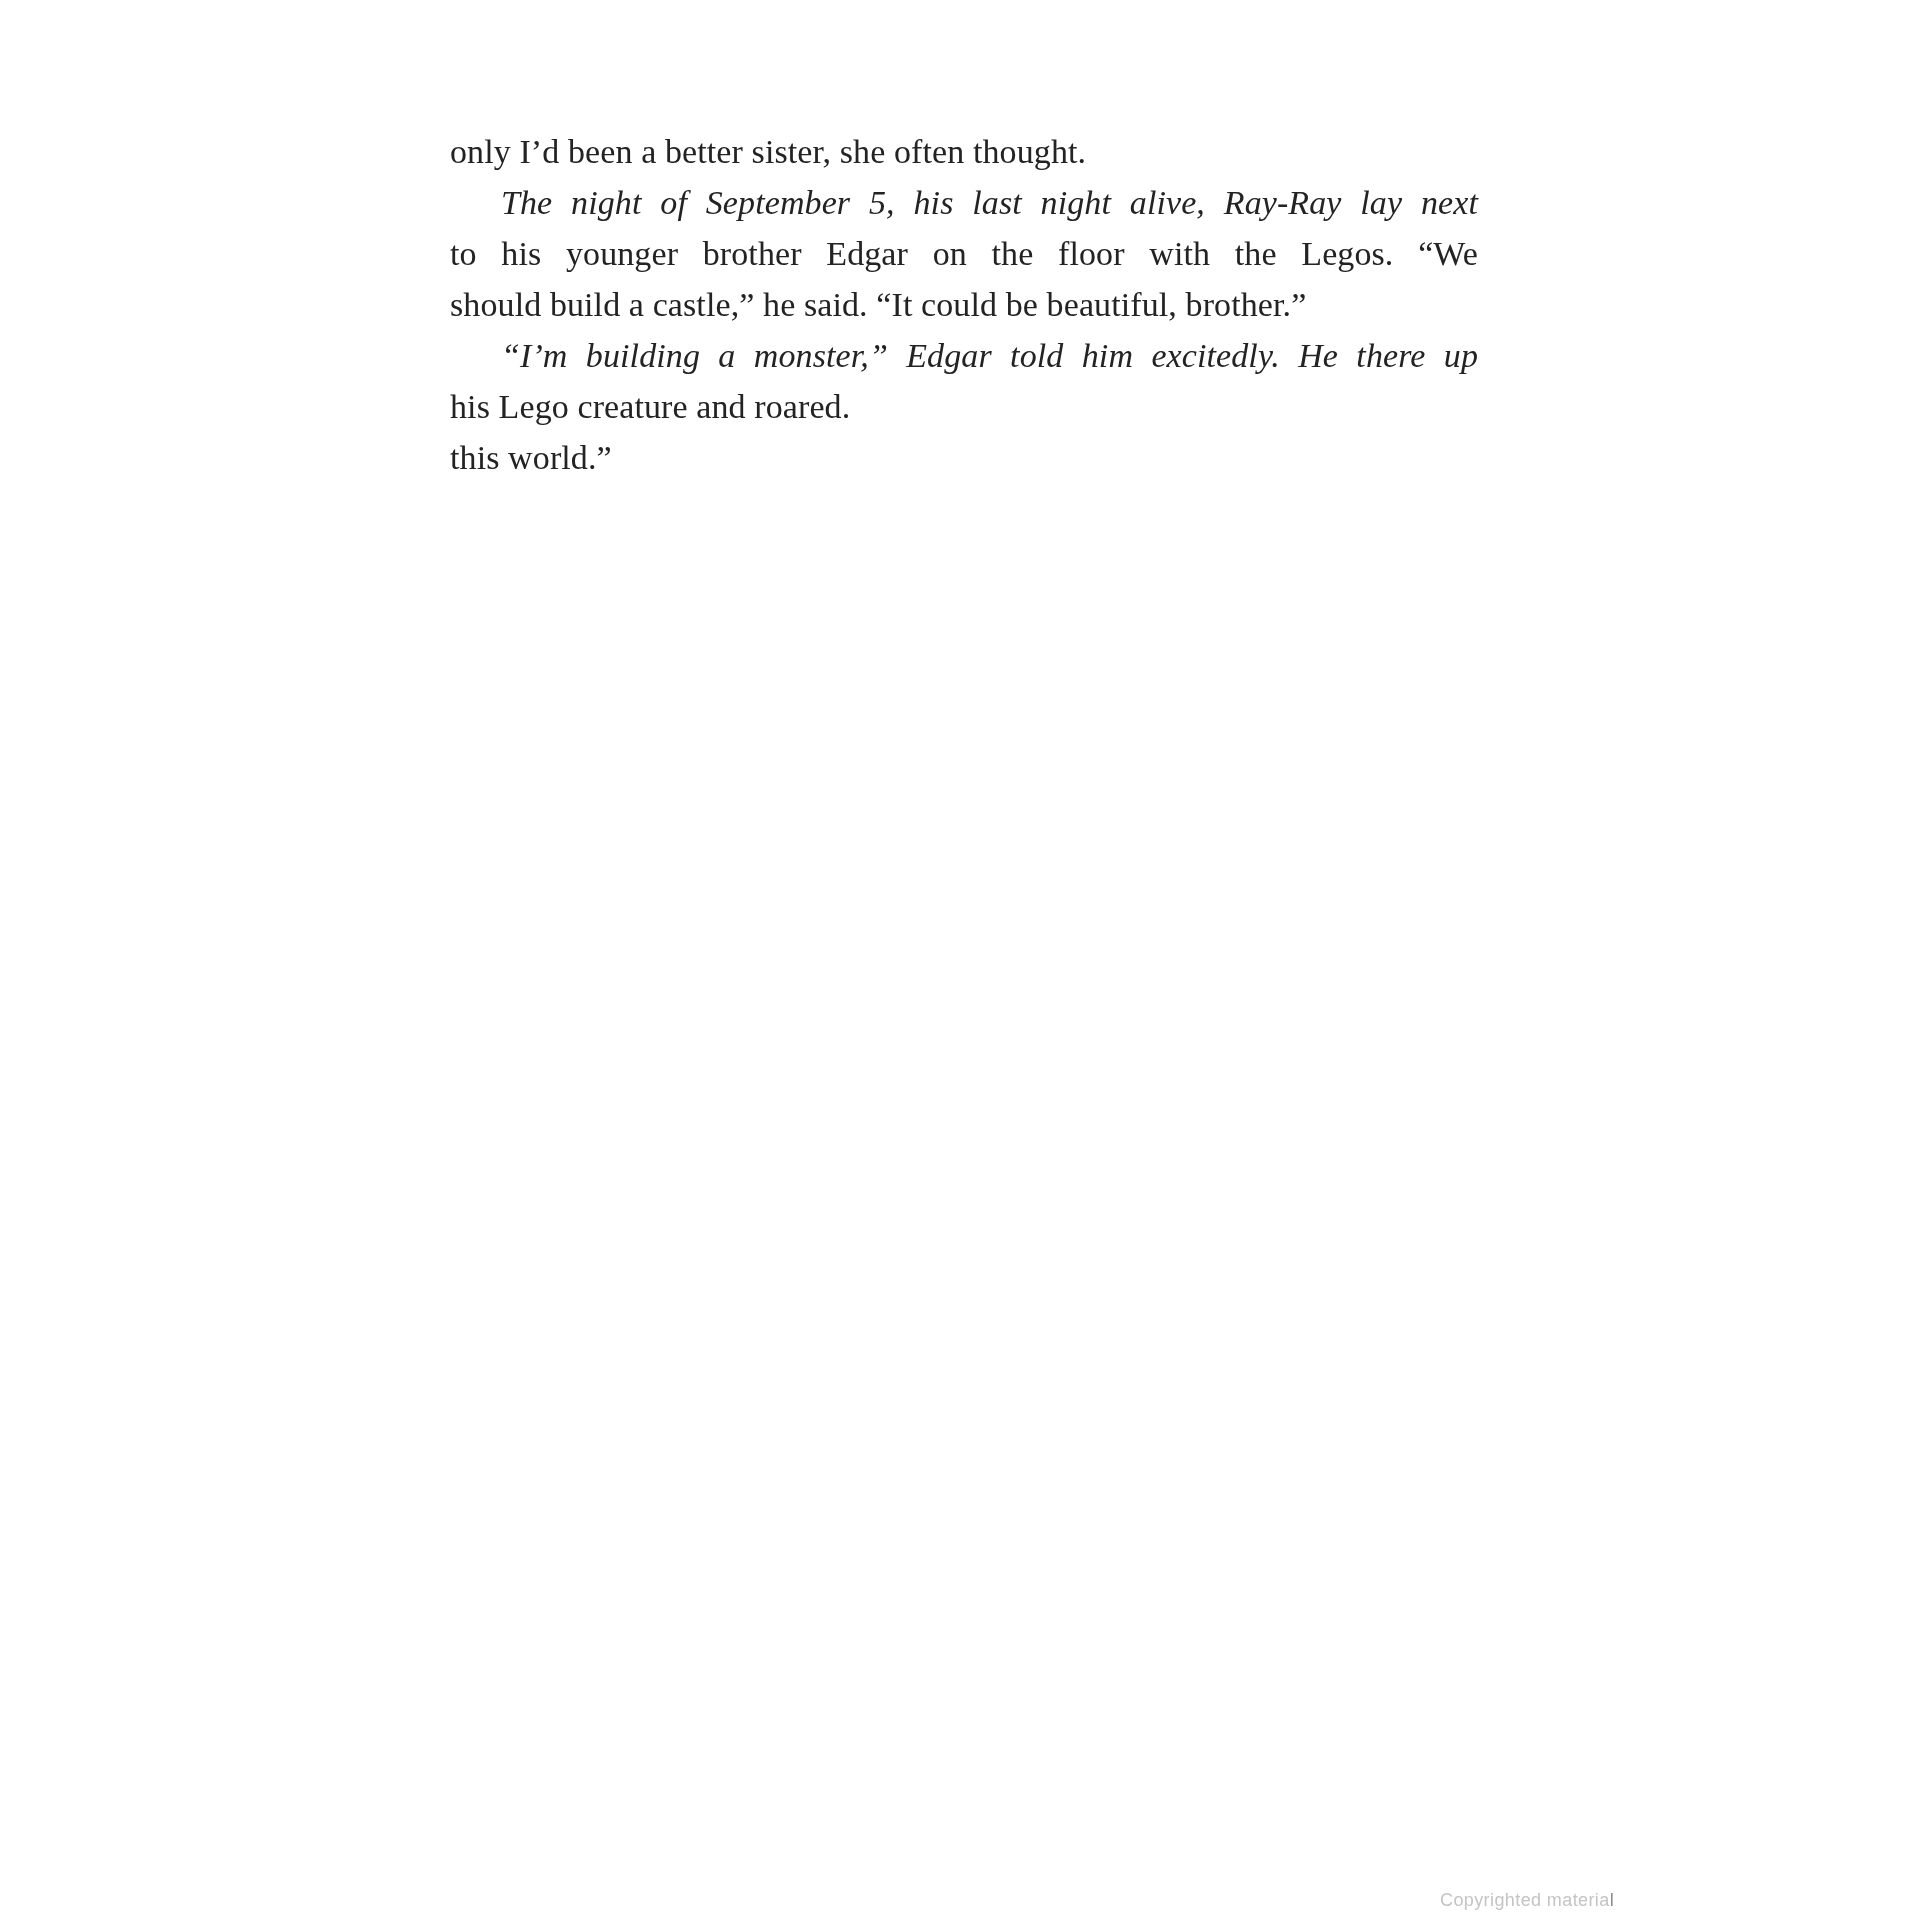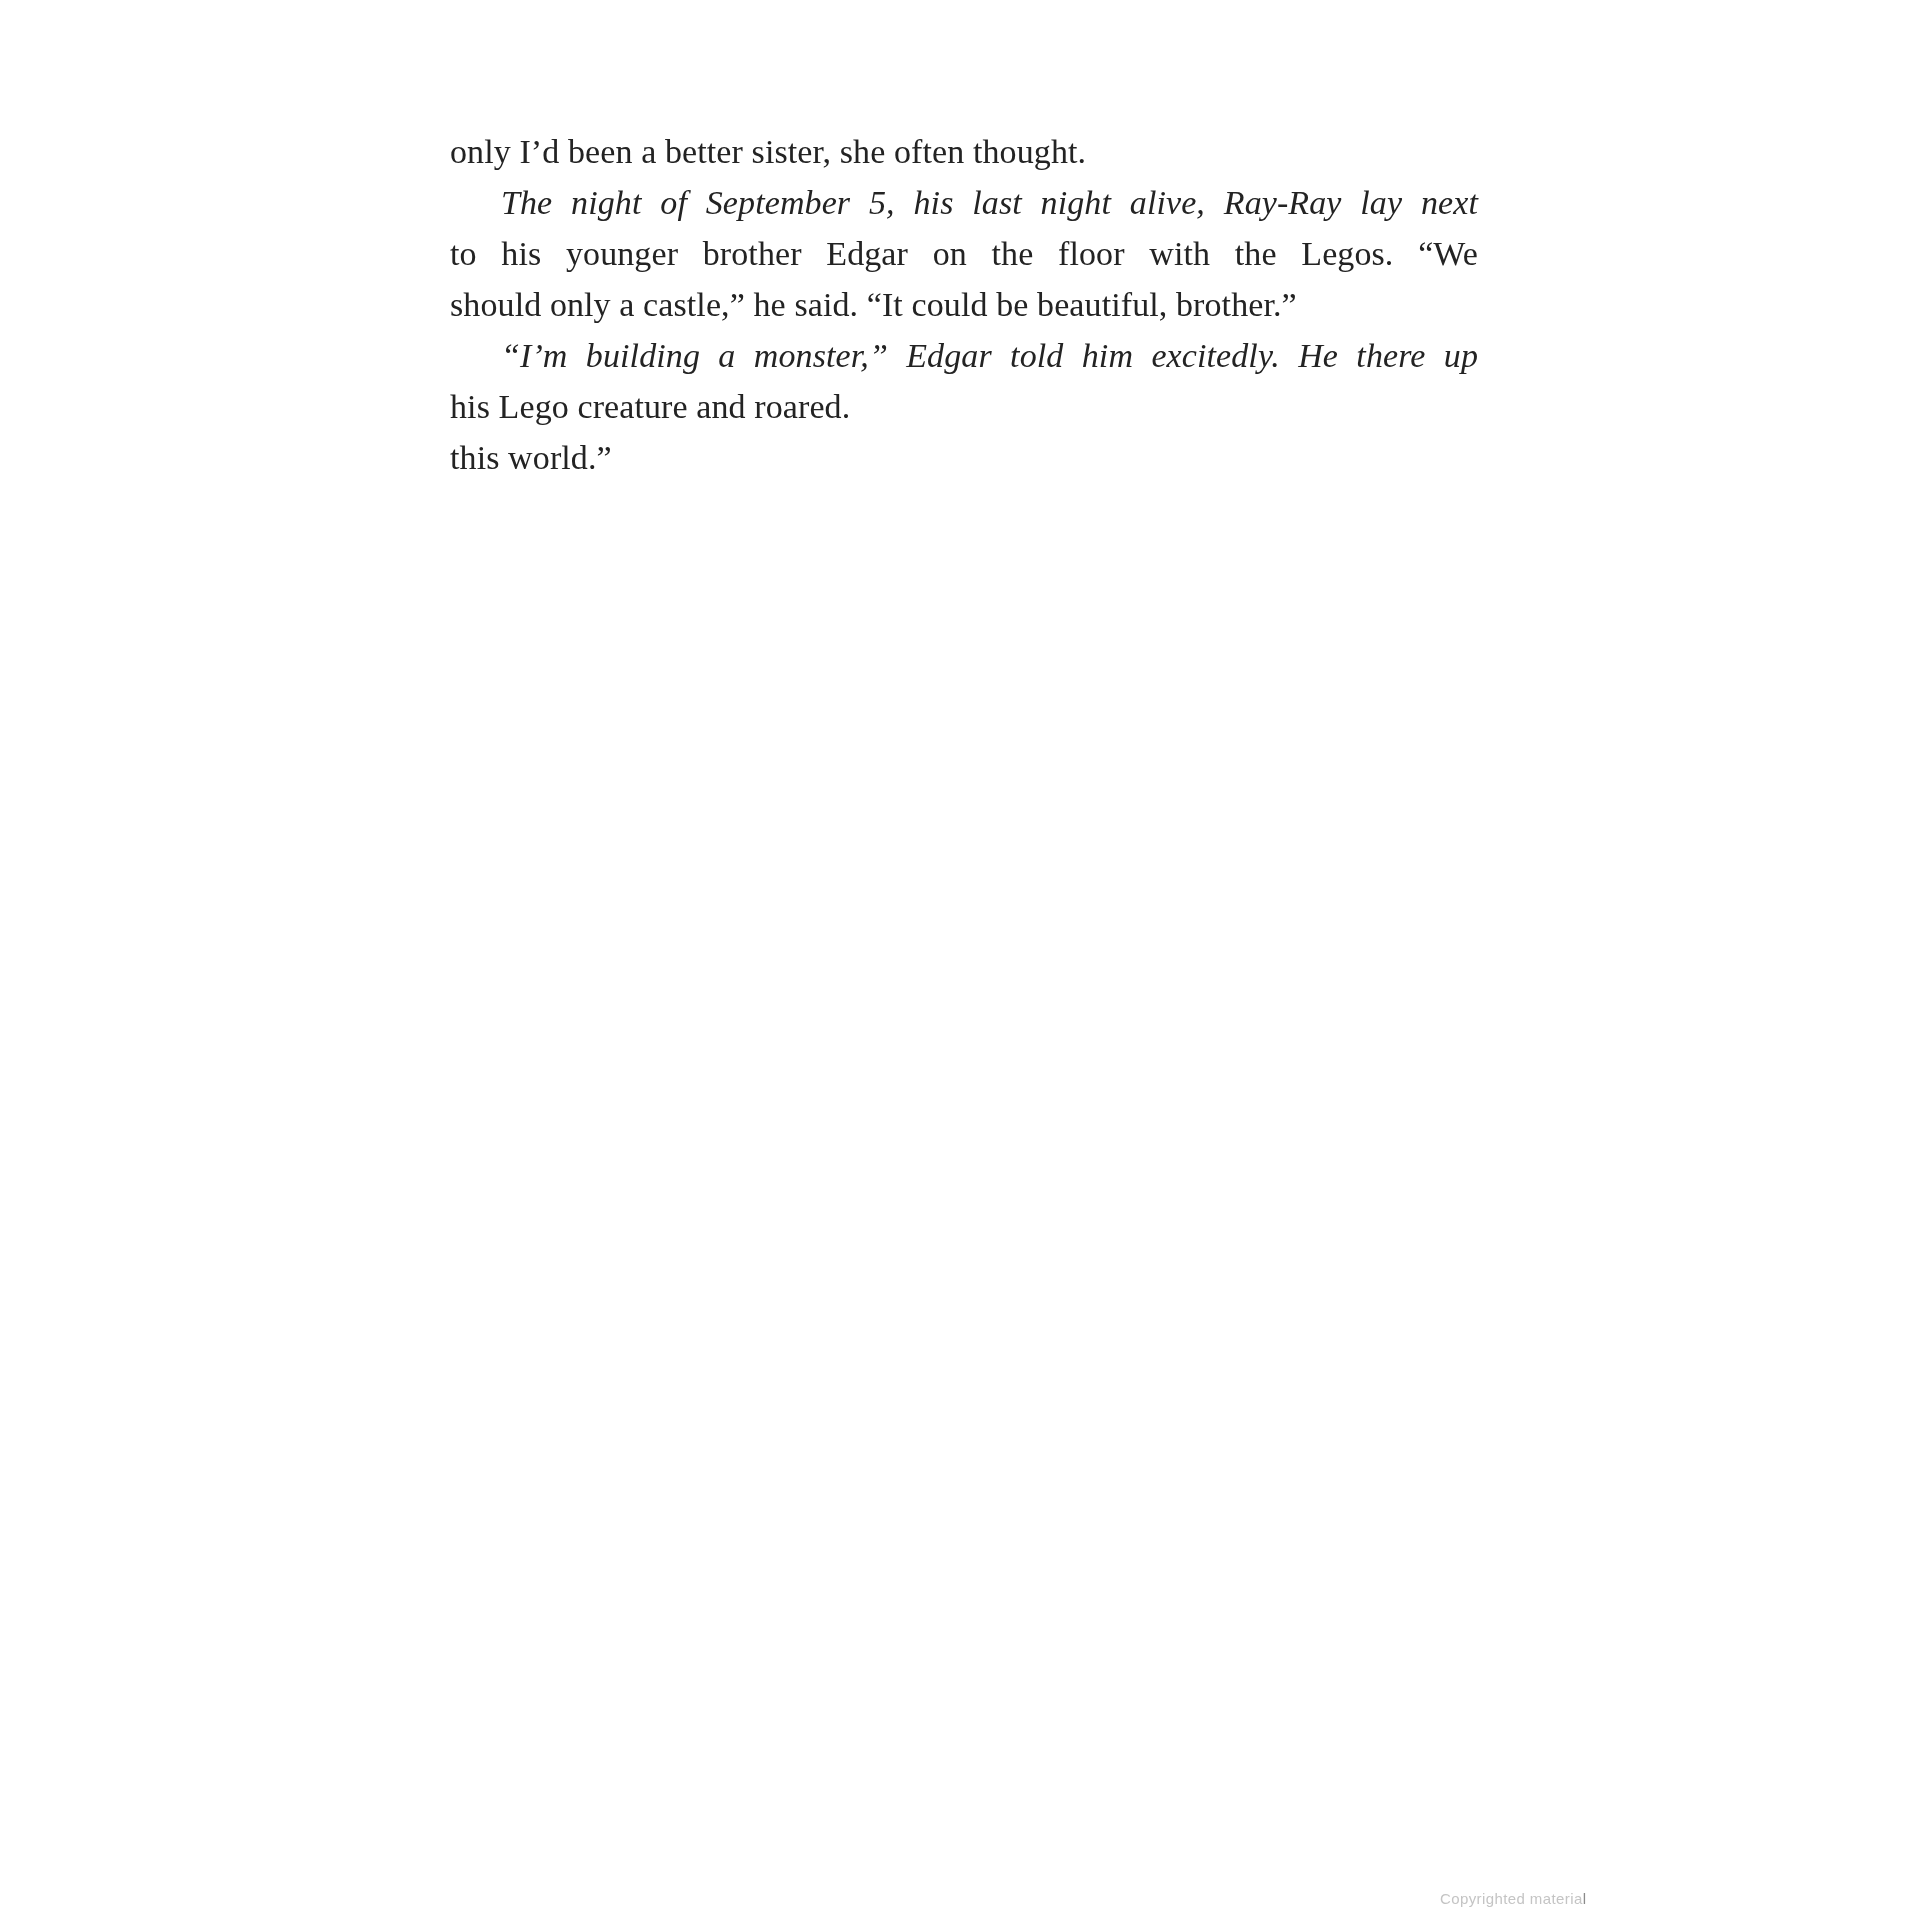--- a/index.html
+++ b/index.html
@@ -34,37 +34,37 @@
   }
   .line.indent {
     padding-left: 51px;
     font-style: italic;
   }
   .watermark {
     position: absolute;
     left: 1440px;
     top: 1890px;
     font-family: "Liberation Sans", sans-serif;
-    font-size: 15px;
+    font-size: 18px;
     letter-spacing: 0.4px;
     white-space: nowrap;
   }
   .watermark .wm-main { color: #c4c4c4; }
   .watermark .wm-tail { color: #8a8a8a; }
 </style>
 </head>
 <body>
 
 <div class="page">
 
   <div class="text-block" id="text-block">
       <div class="line">only I’d been a better sister, she often thought.</div>
       <div class="line justify indent">The night of September 5, his last night alive, Ray-Ray lay next</div>
       <div class="line justify">to his younger brother Edgar on the floor with the Legos. “We</div>
-      <div class="line">should only a castle,” he said. “It could be beautiful, brother.”</div>
+      <div class="line">should build a castle,” he said. “It could be beautiful, brother.”</div>
       <div class="line justify indent">“I’m building a monster,” Edgar told him excitedly. He there up</div>
       <div class="line">his Lego creature and roared.</div>
       <div class="line">this world.”</div>
     </div>
 
   <div class="watermark">
     <span class="wm-main">Copyrighted materia</span><span class="wm-tail">l</span>
   </div>
 
 </div>

